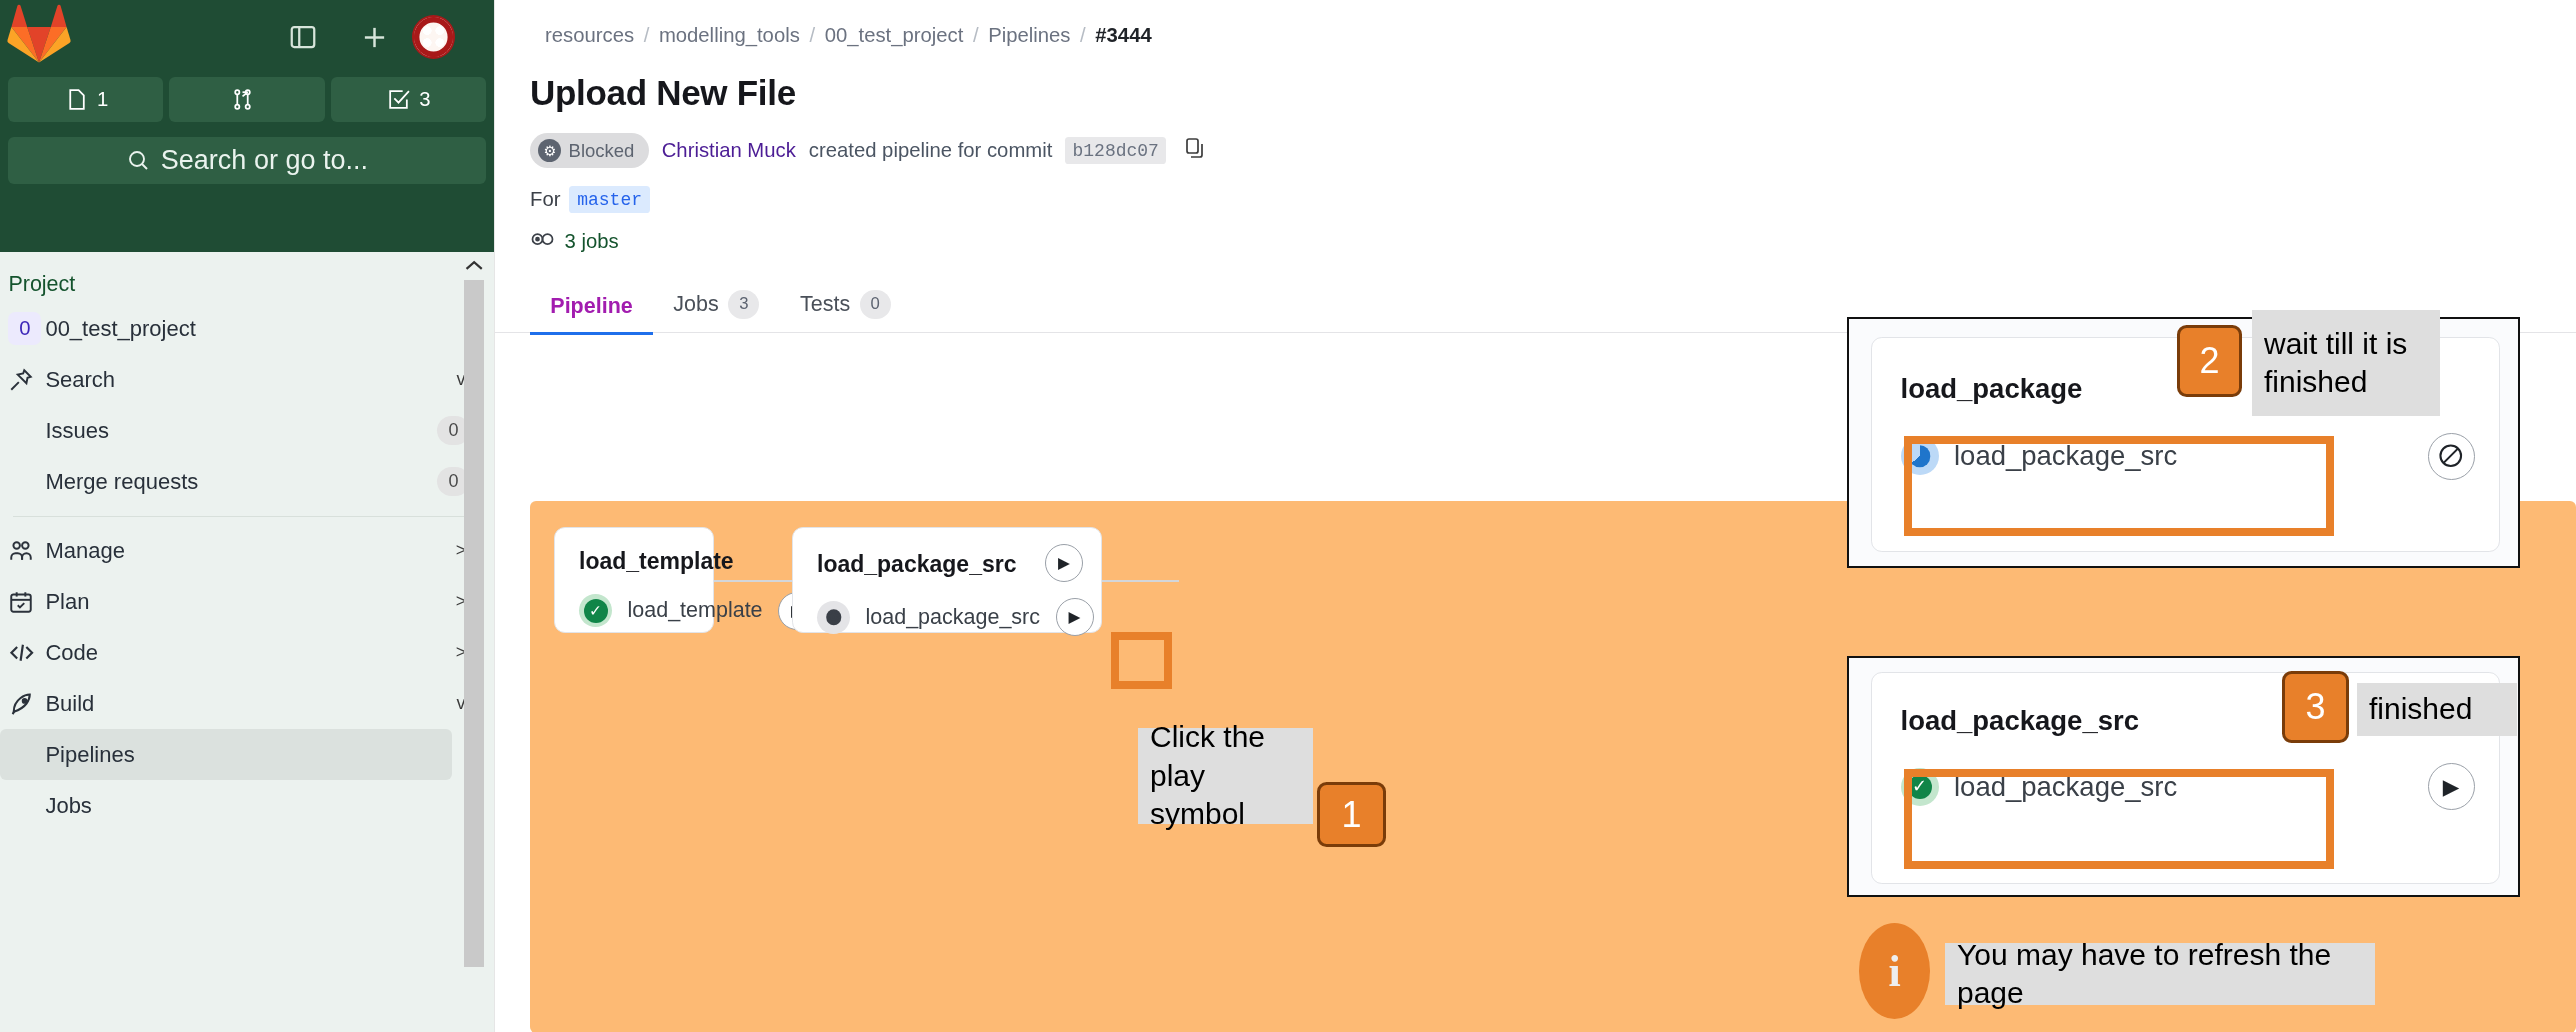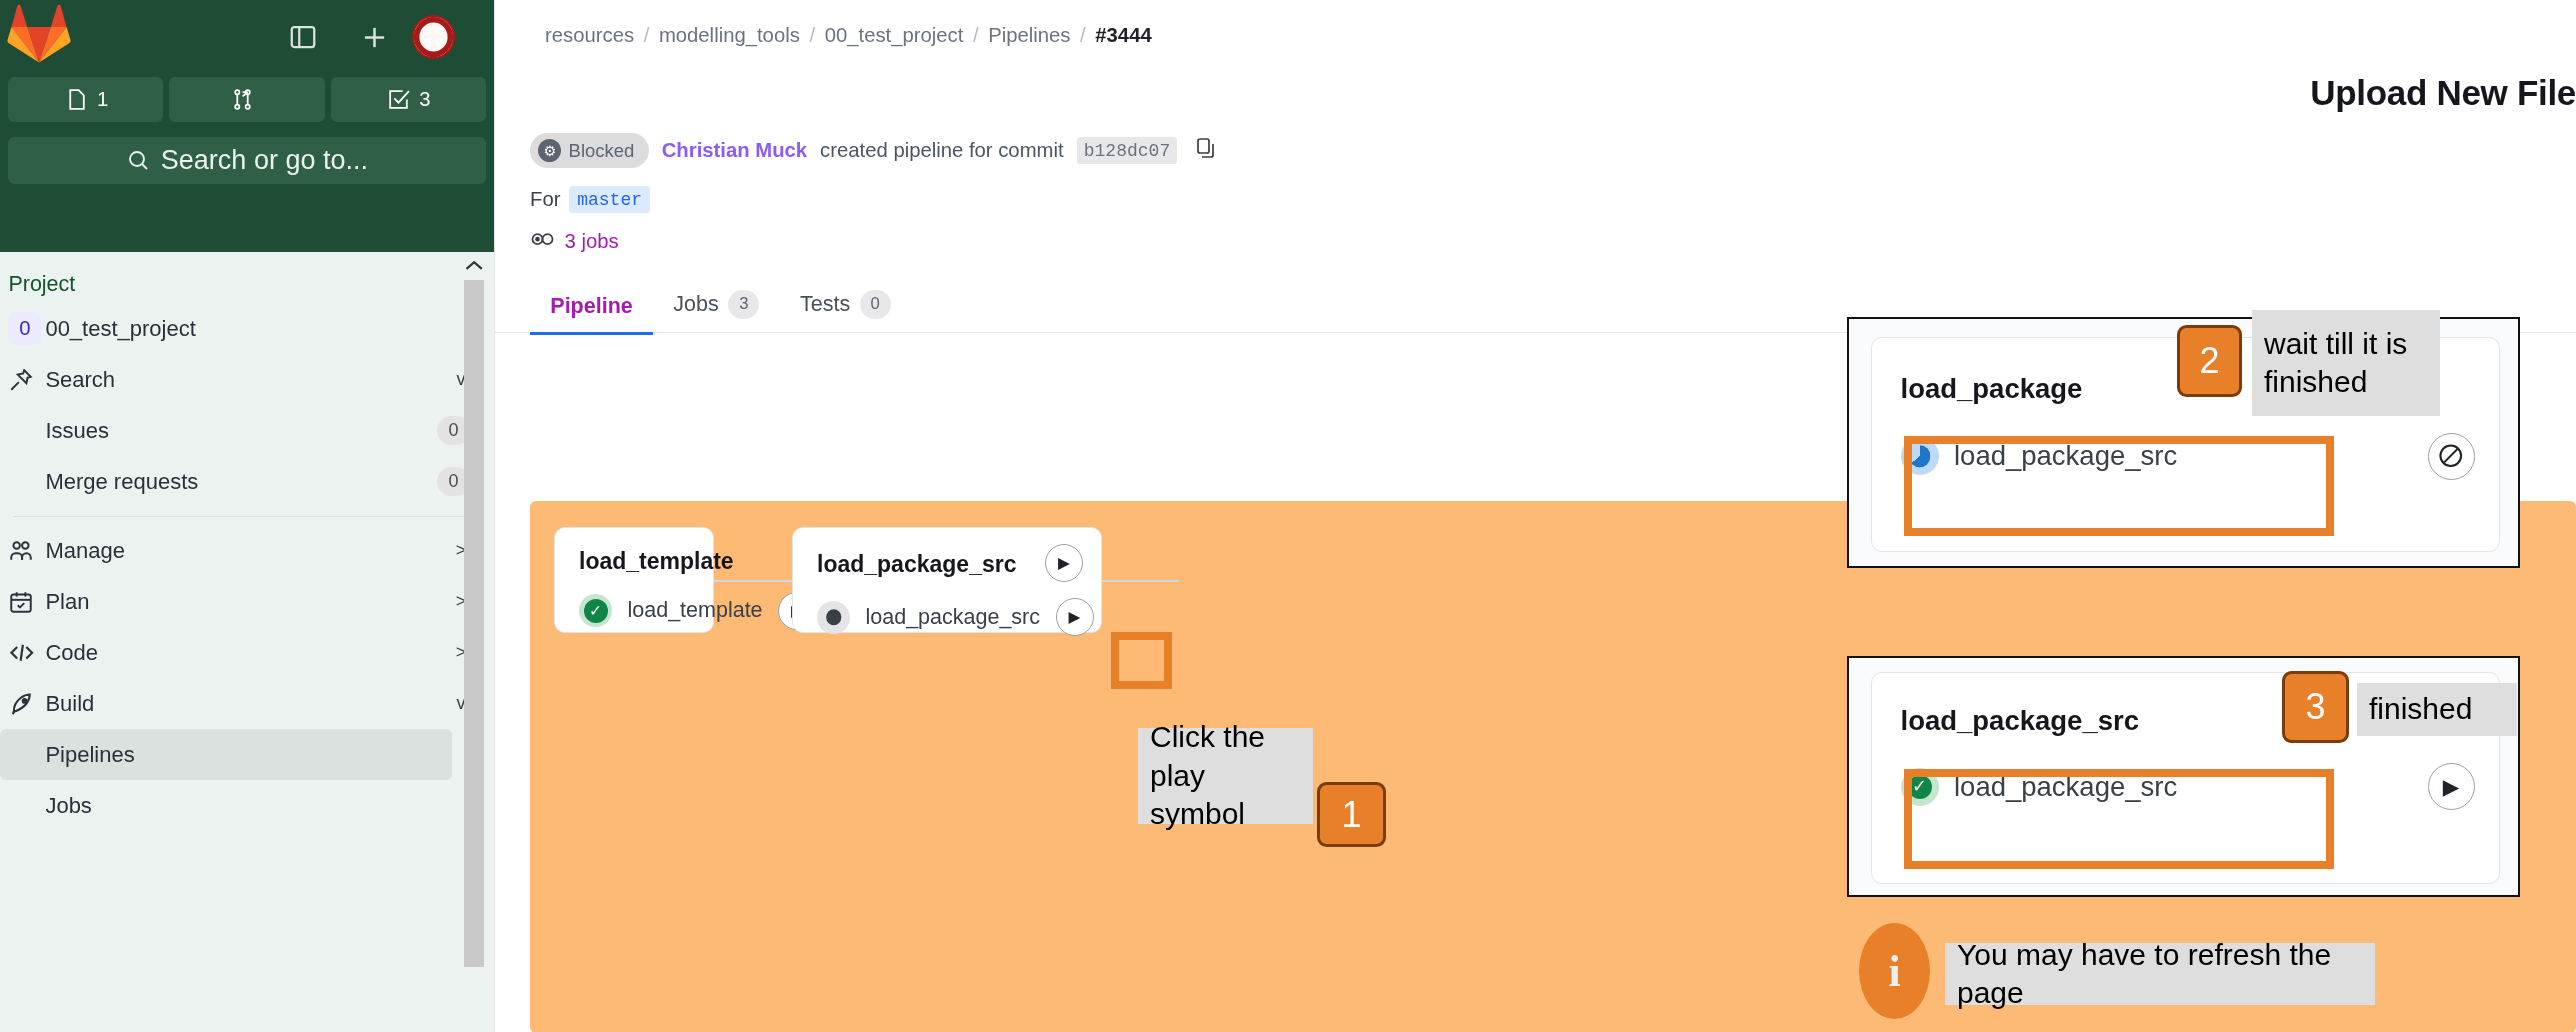--- a/index.html
+++ b/index.html
@@ -108,52 +108,52 @@
     background: #fff; border-left: 1.2px solid #e6e6e6;
   }
   .breadcrumb {
     display:flex; align-items:center; gap: 9.6px; padding: 24px 0 0 50px;
     font-size: 20.3px; color: #6b7280;
   }
   .breadcrumb .sep { color: #b6bcc4; }
   .breadcrumb .crumb-last { color: #1f2328; font-weight: bold; }
   .page-title {
     font-size: 35px; font-weight: bold; color: #16171c;
-    padding: 26px 0 0 35px; letter-spacing: -0.3px; text-align: right;
+    padding: 26px 0 0 35px; letter-spacing: -0.3px;
   }
   .status-row {
     display: flex; align-items: center; gap: 13px; padding: 20.3px 0 0 35px;
     font-size: 20.3px; color: #4b5563;
   }
   .badge-blocked {
     display: inline-flex; align-items: center; gap: 7.2px;
     background: #dcdcde; color: #5d6470; border-radius: 24px;
     height: 35px; padding: 0 14.3px 0 8.4px; font-size: 18.5px;
   }
   .gear-circle {
     width: 23px; height: 23px; border-radius: 50%; background: #5d6470;
     display:flex; align-items:center; justify-content:center; color:#fff; font-size:14.3px;
   }
-  .author { color: #8b5cf6; font-weight: bold; }
+  .author { color: #4c1d95; font-weight: normal; }
   .commit-sha {
     background: #e8e8ea; color: #6a7280; border-radius: 3.6px;
     font-family: "Liberation Mono", monospace; font-size: 18px; padding: 3.6px 7.2px;
   }
   .copy-ico { margin-left: 3.6px; color: #3c3c3c; }
   .for-row {
     display:flex; align-items:center; gap:8.4px; padding: 18px 0 0 35px;
     font-size:20.3px; color:#3c4149;
   }
   .branch-chip {
     background: #dbeafe; color: #2563eb; border-radius: 3.6px;
     font-family: "Liberation Mono", monospace; font-size: 18px; padding: 3.6px 8.4px;
   }
   .jobs-row {
     display:flex; align-items:center; gap:9.6px; padding: 15.5px 0 0 35px;
-    font-size:20.3px; color:#a21caf;
+    font-size:20.3px; color:#14532d;
   }
   .tabs {
     display:flex; align-items:flex-end; gap: 0; padding: 26px 0 0 35px;
     border-bottom: 1.2px solid #e4e4e7; margin-right: 0;
   }
   .tab {
     display:flex; align-items:center; gap:9.6px;
     padding: 9.6px 20.3px 13px 20.3px; font-size:21.5px; color:#4a5059;
     border-bottom: 3.6px solid transparent; margin-bottom: -2.4px;
   }

